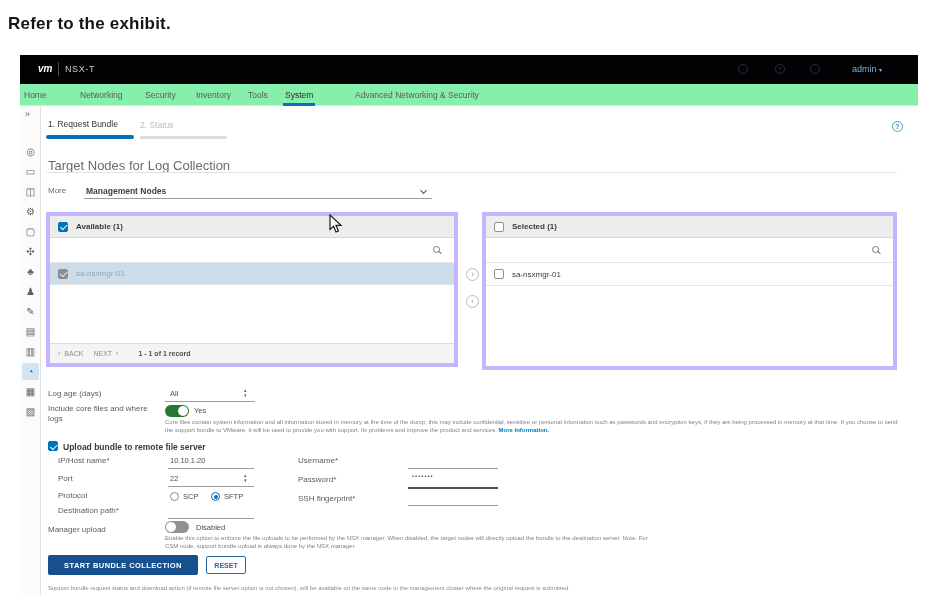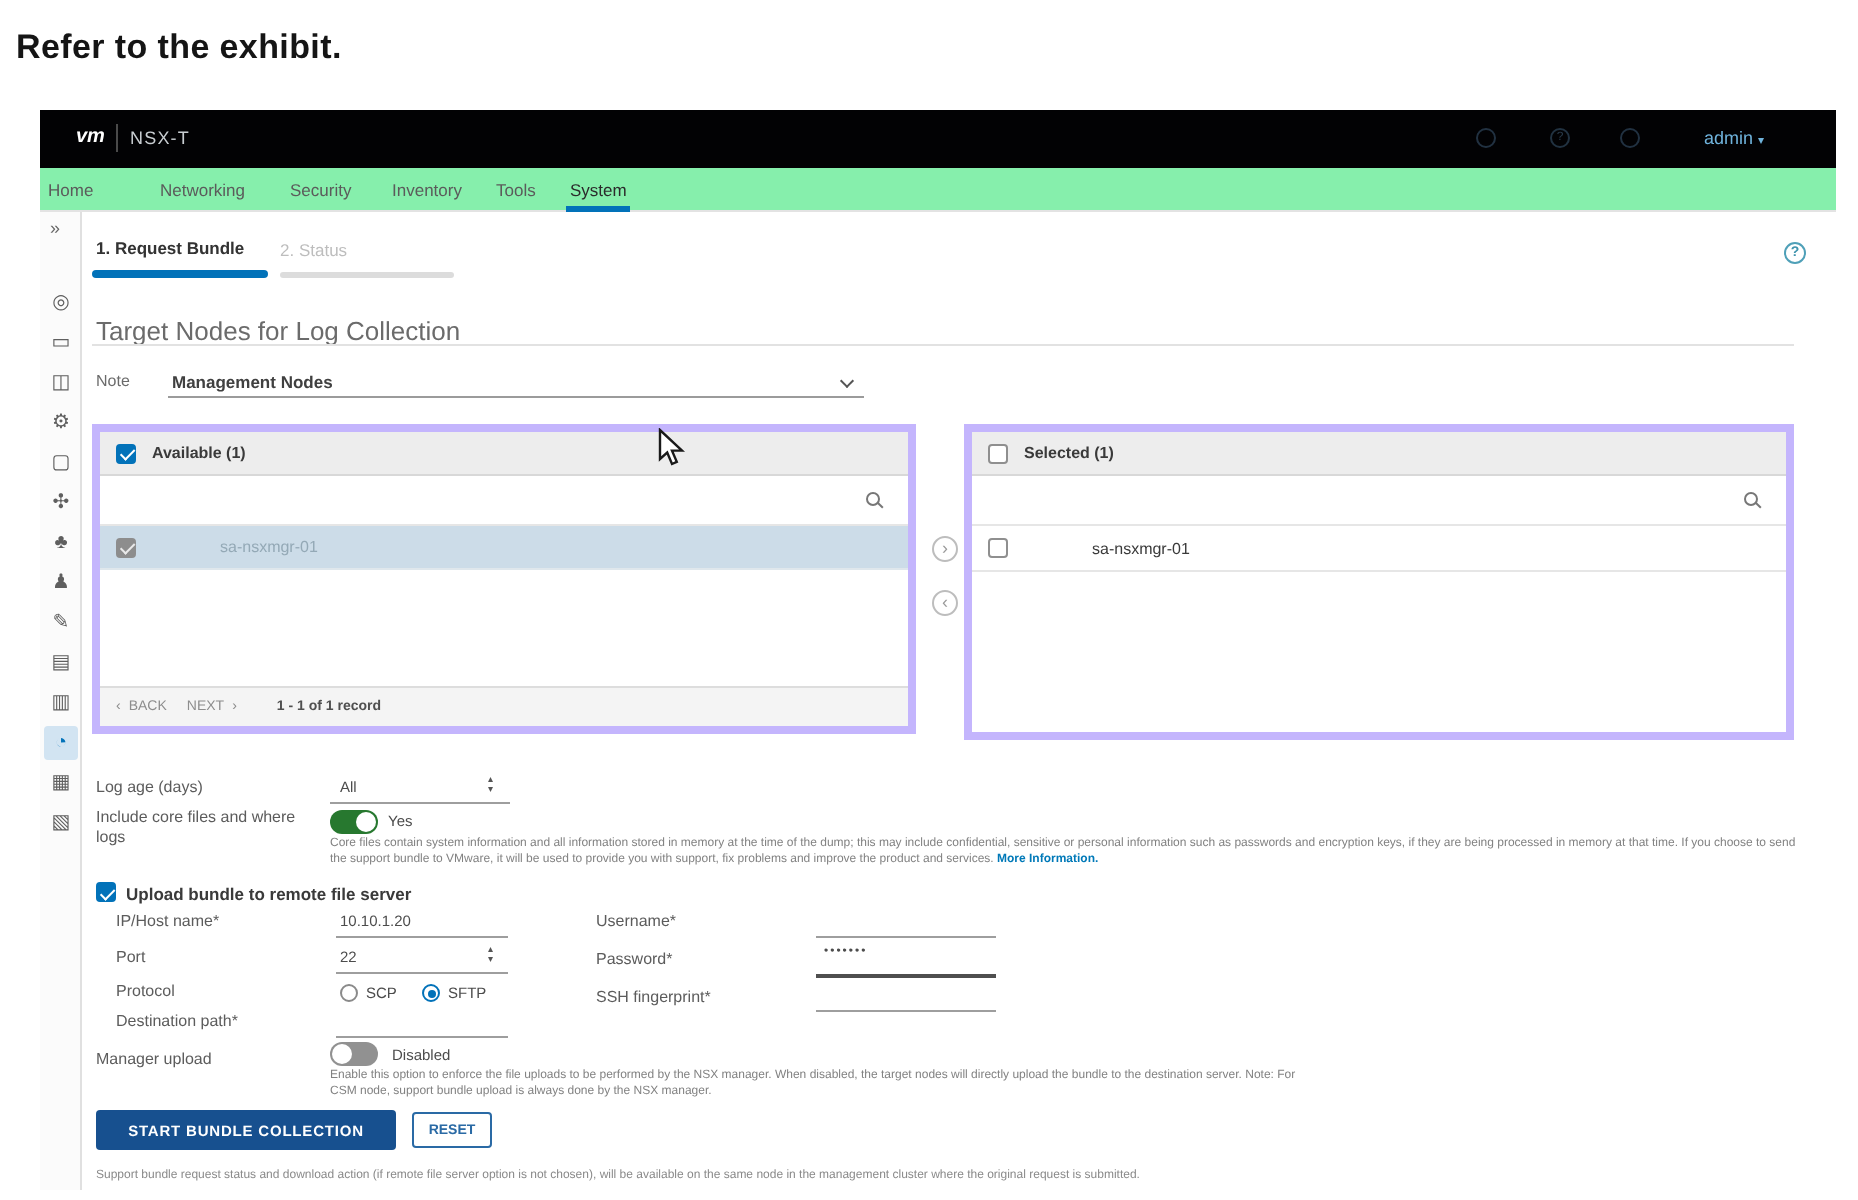--- a/index.html
+++ b/index.html
@@ -36,21 +36,21 @@
   
   .sidebar { position:absolute; top:51px; left:0; width:21px; height:489px; background:#fbfbfb;
              border-right:1px solid #e0e0e0; }
   .collapse { position:absolute; left:5px; top:3px; font-size:9px; color:#666; }
   .side-icon { position:absolute; left:2px; width:17px; height:17px; font-size:10px; color:#5f5f5f;
                text-align:center; line-height:17px; border-radius:2px; }
   .side-icon.active { background:#d2e4f2; color:#0272b9; }
 
   
   .step-label { position:absolute; font-size:8.5px; }
-  .step1 { left:28px; top:64px; font-weight:bold; color:#333;text-align:center; }
+  .step1 { left:28px; top:64px; font-weight:normal; color:#333;text-align:center; }
   .step2 { left:120px; top:65px; color:#bdbdbd; }
   .bar1 { position:absolute; left:26px; top:80px; width:88px; height:4px; background:#0272b9; border-radius:2px; }
   .bar2 { position:absolute; left:120px; top:81px; width:87px; height:3px; background:#dcdcdc; border-radius:2px; }
   .help-bubble { position:absolute; left:872px; top:66px; width:11px; height:11px; border-radius:50%;
                  border:1px solid #4fa0b8; color:#3e93ad; font-size:7px; text-align:center;
                  line-height:10px; font-weight:bold; }
 
   .section-title { position:absolute; left:28px; top:103px; font-size:13px; color:#6b6b6b; }
   .divider { position:absolute; left:26px; top:117px; width:851px; height:1px; background:#e2e2e2; }
 
@@ -65,21 +65,21 @@
   .panel-left  { left:26px; top:157px; width:412px; height:155px; }
   .panel-right { left:462px; top:157px; width:415px; height:158px; }
   .panel-header { height:22px; background:#ededed; border-bottom:1px solid #d8d8d8;
                   display:flex; align-items:center; padding-left:8px; }
   .panel-title { margin-left:8px; font-size:8px; font-weight:bold; color:#3a3a3a; }
   .search-row { position:relative; height:25px; border-bottom:1px solid #e6e6e6; }
   .search-icon { position:absolute; right:14px; top:8px; width:7px; height:7px;
                  border:1px solid #777; border-radius:50%; }
   .search-icon::after { content:""; position:absolute; width:4px; height:1px; background:#777;
                         right:-3px; bottom:-1px; transform:rotate(45deg); }
-  .list-row { display:flex; align-items:center; padding-left:8px; font-size:8px;gap:34px; }
+  .list-row { display:flex; align-items:center; padding-left:8px; font-size:8px; }
   .row-avail { height:22px; background:#ccdce8; border-bottom:1px solid #dfe7ec; color:#94a9b6; }
   .row-sel   { height:23px; border-bottom:1px solid #e6e6e6; color:#3a3a3a; }
   .row-label { margin-left:8px; }
   .pager { position:absolute; bottom:0; left:0; right:0; height:20px; background:#f4f4f4;
            border-top:1px solid #ddd; display:flex; align-items:center; padding-left:8px;
            font-size:7px; color:#8d8d8d; }
   .pager .pg { margin-right:4px; }
   .pager .range { margin-left:16px; color:#4f4f4f; font-weight:bold; }
 
   .xfer { position:absolute; left:446px; width:13px; height:13px; border:1px solid #bdbdbd;
@@ -153,20 +153,21 @@
     <span class="admin"><span>admin</span> <span class="caret">▾</span></span>
   </div>
 
   <div class="nav">
     <span class="nav-tab" style="left:4px;">Home</span>
     <span class="nav-tab" style="left:60px;">Networking</span>
     <span class="nav-tab" style="left:125px;">Security</span>
     <span class="nav-tab" style="left:176px;">Inventory</span>
     <span class="nav-tab" style="left:228px;">Tools</span>
     <span class="nav-tab active" style="left:265px;">System</span>
+    <span class="nav-tab" style="left:335px;">Advanced Networking &amp; Security</span>
   </div>
 
   <div class="sidebar">
     <span class="collapse">»</span>
     <span class="side-icon" style="top:37px;">◎</span>
     <span class="side-icon" style="top:57px;">▭</span>
     <span class="side-icon" style="top:77px;">◫</span>
     <span class="side-icon" style="top:97px;">⚙</span>
     <span class="side-icon" style="top:117px;">▢</span>
     <span class="side-icon" style="top:137px;">✣</span>
@@ -182,21 +183,21 @@
 
   <span class="step-label step1">1. Request Bundle</span>
   <span class="bar1"></span>
   <span class="step-label step2">2. Status</span>
   <span class="bar2"></span>
   <span class="help-bubble">?</span>
 
   <div class="section-title">Target Nodes for Log Collection</div>
   <div class="divider"></div>
 
-  <span class="type-label">Note</span>
+  <span class="type-label">More</span>
   <span class="type-value">Management Nodes</span>
   <span class="type-underline"></span>
   <span class="chevron"></span>
 
   <div class="panel panel-left">
     <div class="panel-header">
       <span class="checkbox cb-checked"></span>
       <span class="panel-title">Available (1)</span>
     </div>
     <div class="search-row">

